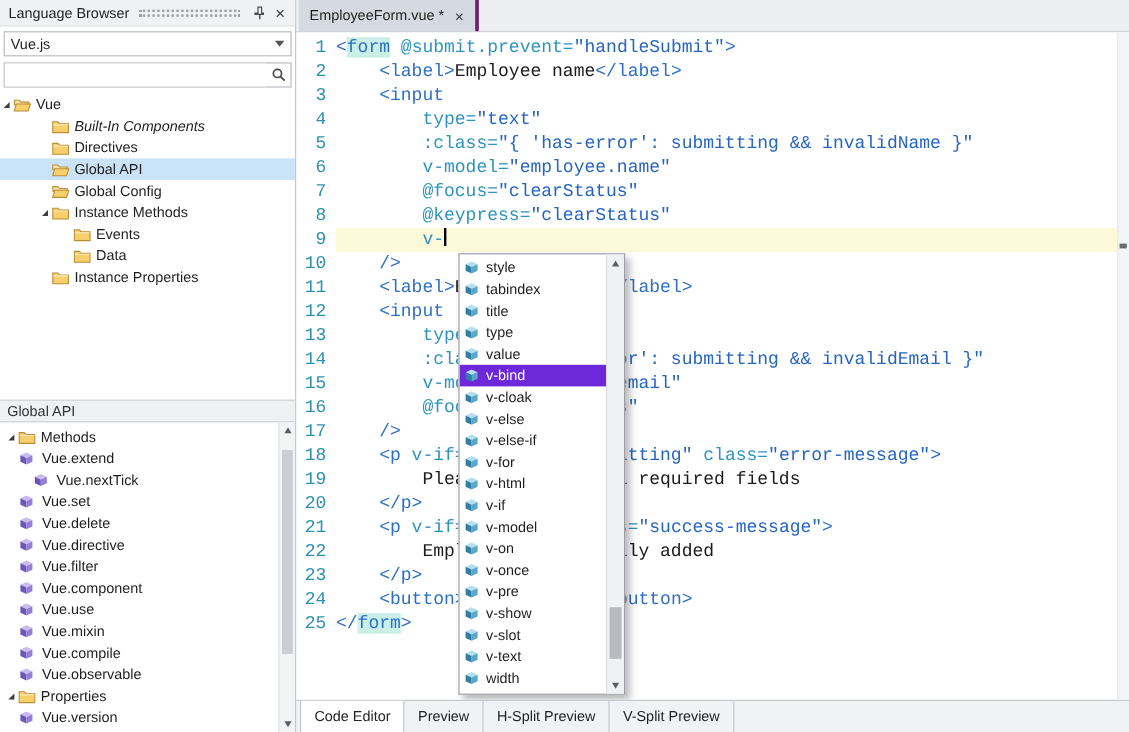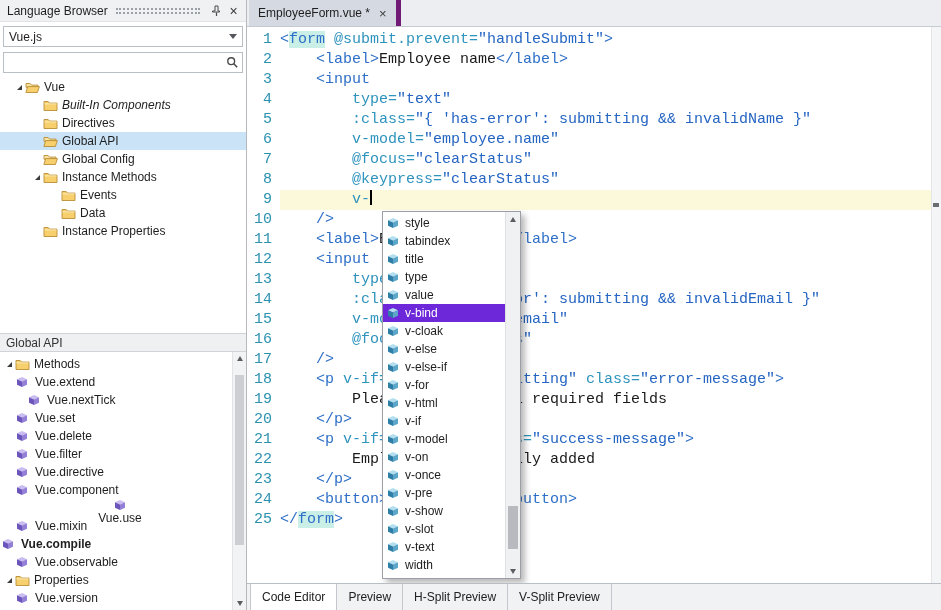--- a/index.html
+++ b/index.html
@@ -36,21 +36,21 @@
   .vscroll{position:absolute;top:0;right:0;bottom:0;width:14px;background:#f2f3f5;border-left:1px solid #e2e3e6}
   .vscroll .sarr{position:absolute;left:0;width:100%;height:13px;display:flex;align-items:center;justify-content:center}
   .vscroll .sarr.bottom{bottom:0}
   .arr-up{width:0;height:0;border:3.5px solid transparent;border-bottom:5px solid #5a5e63;margin-bottom:3px}
   .arr-dn{width:0;height:0;border:3.5px solid transparent;border-top:5px solid #5a5e63;margin-top:3px}
   .sthumb{position:absolute;left:2px;right:2px;background:#cdced3}
 
   
   .editor{flex:1;min-width:0;display:flex;flex-direction:column;position:relative}
   .tabbar{height:27px;flex:none;background:#eceef1;border-bottom:1px solid #c6cad1;display:flex;align-items:stretch}
-  .doc-tab{display:flex;align-items:center;gap:9px;background:#d4d9e2;border-right:5px solid #701a75;padding:0 9px;margin-left:2px;white-space:nowrap}
+  .doc-tab{display:flex;align-items:center;gap:9px;background:#d4d9e2;border-right:3px solid #701a75;padding:0 9px;margin-left:2px;white-space:nowrap}
   .doc-tab .tab-close{color:#3c3c3c;font-size:13px;line-height:1}
 
   .code-wrap{flex:1;position:relative;background:#fff;overflow:hidden}
   .code{position:absolute;inset:0 10px 0 0;padding-top:3px;font-family:"Liberation Mono","DejaVu Sans Mono",monospace;font-size:15px;line-height:20px}
   .cl{display:flex;height:20px}
   .ln{width:33px;flex:none;text-align:right;padding-right:8px;color:#2b91af}
   .lc{flex:1;white-space:pre;color:#222}
   .cl.current .lc{background:#fcf8da}
   .tok-tag{color:#2e6fc7}
   .tok-attr{color:#2e93bd}
@@ -108,21 +108,21 @@
       <input type="text" value="" style="">
       <span class="search-btn">
         <svg width="13" height="13" viewBox="0 0 13 13">
             <circle cx="5.2" cy="5.2" r="3.4" fill="none" stroke="#4a4a4a" stroke-width="1.4"></circle>
             <line x1="7.8" y1="7.8" x2="11.2" y2="11.2" stroke="#4a4a4a" stroke-width="1.6"></line>
           </svg>
       </span>
     </div>
 
     <div class="tree">
-        <div class="trow" style="padding-left: 14px;">
+        <div class="trow" style="">
           <span class="chev">
             <svg width="9" height="9" viewBox="0 0 9 9">
               <path d="M7 2v5H2z" fill="#3c3c3c"></path>
             </svg>
           </span>
           <span class="ticon">
             <svg width="15" height="13" viewBox="0 0 15 13">
               <path d="M1 2.5h4.2l1.4 1.6H13v2.2H1z" fill="#f9e3a5" stroke="#b98d35" stroke-width=".9"></path>
               <path d="M2.6 5.6h11.8l-2 5.9H.9z" fill="#f7d06d" stroke="#b98d35" stroke-width=".9"></path>
             </svg>
@@ -276,63 +276,63 @@
             <span class="tlabel">Vue.delete</span>
           </div>
           <div class="trow" style="padding-left: 16px;">
             <span class="ticon">
               <svg width="12" height="12" viewBox="0 0 12 12">
                 <polygon points="6,1 11,3.3 6,5.6 1,3.3" fill="#c9bcf0"></polygon>
                 <polygon points="1,3.3 6,5.6 6,11 1,8.7" fill="#6c56bb"></polygon>
                 <polygon points="11,3.3 6,5.6 6,11 11,8.7" fill="#937fd6"></polygon>
               </svg>
             </span>
+            <span class="tlabel">Vue.directive</span>
+          </div>
+          <div class="trow" style="padding-left: 16px;">
+            <span class="ticon">
+              <svg width="12" height="12" viewBox="0 0 12 12">
+                <polygon points="6,1 11,3.3 6,5.6 1,3.3" fill="#c9bcf0"></polygon>
+                <polygon points="1,3.3 6,5.6 6,11 1,8.7" fill="#6c56bb"></polygon>
+                <polygon points="11,3.3 6,5.6 6,11 11,8.7" fill="#937fd6"></polygon>
+              </svg>
+            </span>
             <span class="tlabel">Vue.filter</span>
           </div>
           <div class="trow" style="padding-left: 16px;">
             <span class="ticon">
               <svg width="12" height="12" viewBox="0 0 12 12">
                 <polygon points="6,1 11,3.3 6,5.6 1,3.3" fill="#c9bcf0"></polygon>
                 <polygon points="1,3.3 6,5.6 6,11 1,8.7" fill="#6c56bb"></polygon>
                 <polygon points="11,3.3 6,5.6 6,11 11,8.7" fill="#937fd6"></polygon>
               </svg>
             </span>
-            <span class="tlabel">Vue.directive</span>
-          </div>
-          <div class="trow" style="padding-left: 16px;">
-            <span class="ticon">
-              <svg width="12" height="12" viewBox="0 0 12 12">
-                <polygon points="6,1 11,3.3 6,5.6 1,3.3" fill="#c9bcf0"></polygon>
-                <polygon points="1,3.3 6,5.6 6,11 1,8.7" fill="#6c56bb"></polygon>
-                <polygon points="11,3.3 6,5.6 6,11 11,8.7" fill="#937fd6"></polygon>
-              </svg>
-            </span>
             <span class="tlabel">Vue.component</span>
           </div>
-          <div class="trow" style="padding-left: 16px; flex-direction: column;">
+          <div class="trow" style="padding-left: 16px;">
             <span class="ticon">
               <svg width="12" height="12" viewBox="0 0 12 12">
                 <polygon points="6,1 11,3.3 6,5.6 1,3.3" fill="#c9bcf0"></polygon>
                 <polygon points="1,3.3 6,5.6 6,11 1,8.7" fill="#6c56bb"></polygon>
                 <polygon points="11,3.3 6,5.6 6,11 11,8.7" fill="#937fd6"></polygon>
               </svg>
             </span>
             <span class="tlabel">Vue.use</span>
           </div>
           <div class="trow" style="padding-left: 16px;">
             <span class="ticon">
               <svg width="12" height="12" viewBox="0 0 12 12">
                 <polygon points="6,1 11,3.3 6,5.6 1,3.3" fill="#c9bcf0"></polygon>
                 <polygon points="1,3.3 6,5.6 6,11 1,8.7" fill="#6c56bb"></polygon>
                 <polygon points="11,3.3 6,5.6 6,11 11,8.7" fill="#937fd6"></polygon>
               </svg>
             </span>
             <span class="tlabel">Vue.mixin</span>
           </div>
-          <div class="trow" style="padding-left: 2px; font-weight: bold;">
+          <div class="trow" style="padding-left: 16px;">
             <span class="ticon">
               <svg width="12" height="12" viewBox="0 0 12 12">
                 <polygon points="6,1 11,3.3 6,5.6 1,3.3" fill="#c9bcf0"></polygon>
                 <polygon points="1,3.3 6,5.6 6,11 1,8.7" fill="#6c56bb"></polygon>
                 <polygon points="11,3.3 6,5.6 6,11 11,8.7" fill="#937fd6"></polygon>
               </svg>
             </span>
             <span class="tlabel">Vue.compile</span>
           </div>
           <div class="trow" style="padding-left: 16px;">

